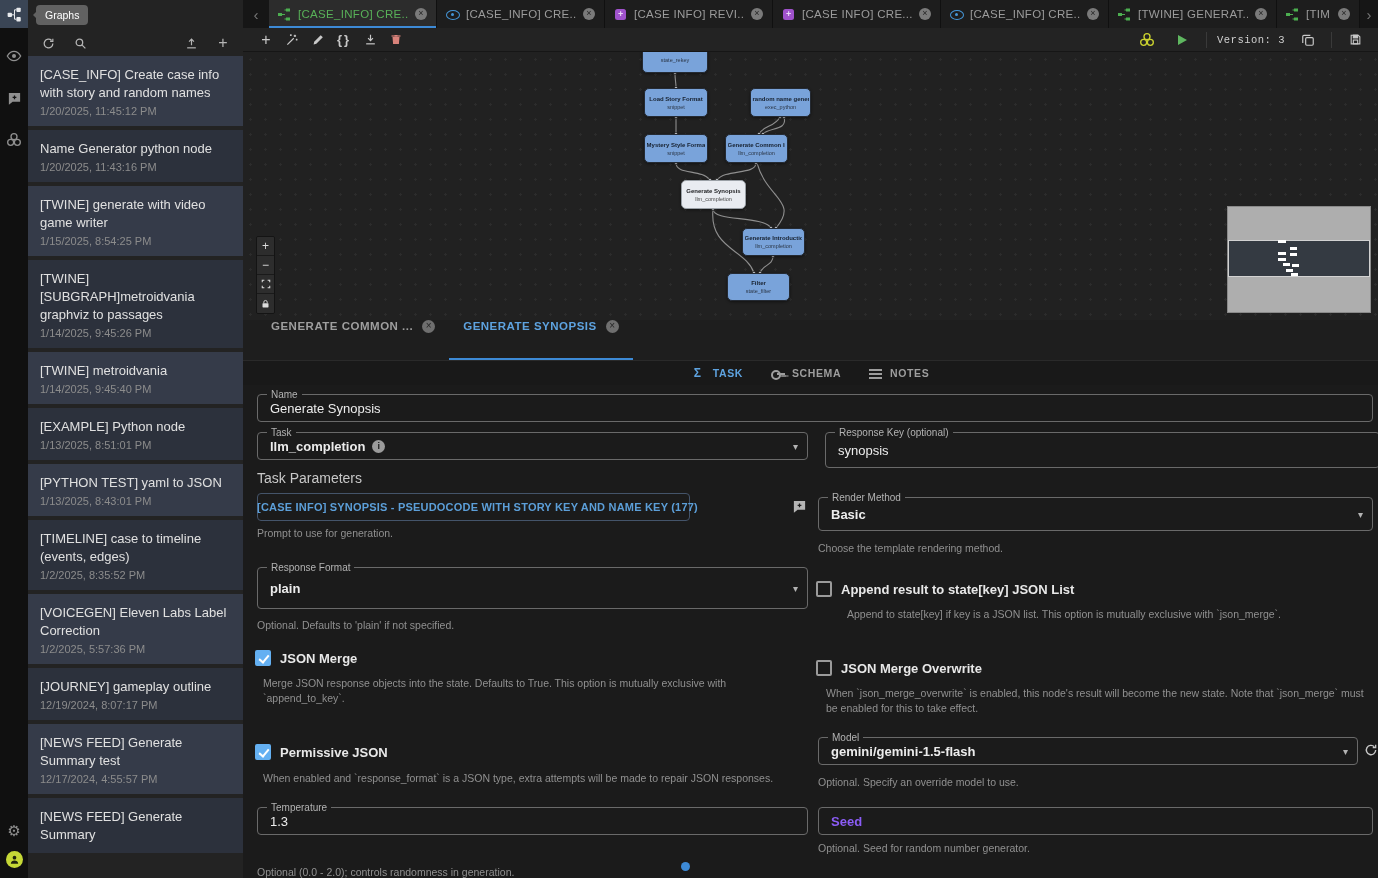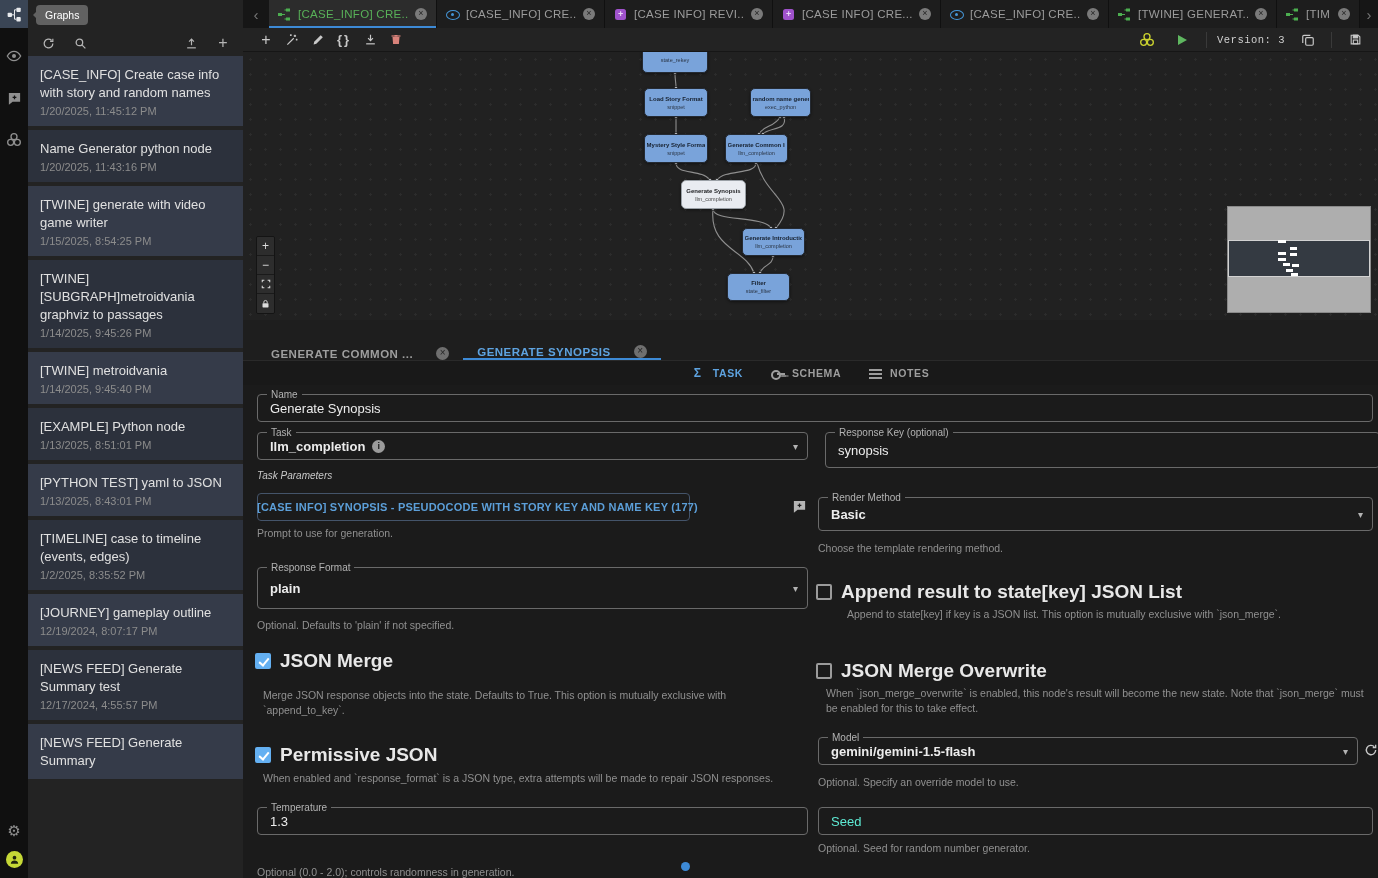--- a/index.html
+++ b/index.html
@@ -78,53 +78,53 @@
   .zoomctrl { position:absolute; left:13px; top:184px; width:19px; display:flex; flex-direction:column; border:1px solid #141414; border-radius:2px; overflow:hidden; }
   .zbtn { height:19px; background:#2d2d2d; color:#dcdcdc; display:flex; align-items:center; justify-content:center; font-size:12px; border-bottom:1px solid #1a1a1a; cursor:pointer; }
   .zbtn:last-child { border-bottom:none; }
   .minimap { position:absolute; left:985px; top:155px; width:142px; height:105px; background:#aeaeae; box-shadow:0 0 0 1px #8a8a8a; }
   .mband { position:absolute; left:0; top:33px; width:142px; height:37px; background:#343a42; border:1px solid #d2d2d2; }
   .mnode { position:absolute; background:#fff; }
 
   
   .panel { position:absolute; left:0; top:320px; width:1135px; height:558px; background:#1b1b1b; }
   .ntabs { position:absolute; left:0; top:0; width:1135px; height:41px; display:flex; align-items:stretch; padding-left:14px; border-bottom:1px solid #2a2a2a; background:#1e1e1e; }
-  .ntab { display:flex; align-items:flex-end; gap:23px; padding:0 14px; cursor:pointer; }
+  .ntab { display:flex; align-items:flex-start; gap:9px; padding:0 14px; cursor:pointer; }
   .ntab .ntlabel { font-size:11.5px; font-weight:600; letter-spacing:.5px; color:#9e9e9e; white-space:nowrap; }
   .ntab.active { border-bottom:2px solid #3d8ad6; }
   .ntab.active .ntlabel { color:#5ea3e0; }
   .ntab .close { width:13px; height:13px; background:#6f6f6f; }
   .ntab .close::after { width:13px; height:13px; line-height:12px; font-size:10px; }
   .vtabs { position:absolute; left:0; top:41px; width:1135px; height:24px; display:flex; align-items:center; justify-content:center; gap:28px; background:#191919; }
   .vtab { display:flex; align-items:center; gap:7px; color:#9e9e9e; cursor:pointer; }
   .vtab.active { color:#5ea3e0; }
   .vlabel { font-size:10.5px; font-weight:700; letter-spacing:.6px; }
   .vicon { position:relative; width:14px; height:12px; }
   .vicon.ic-sigma::before { content:"Σ"; position:absolute; left:2px; top:-1px; font-size:12px; font-weight:700; }
   .vicon.ic-key::before { content:""; position:absolute; left:0; top:3px; width:6px; height:6px; border:2px solid currentColor; border-radius:50%; }
   .vicon.ic-key::after { content:""; position:absolute; left:6px; top:5.5px; width:8px; height:2px; background:currentColor; box-shadow:4px 2px 0 -0.5px currentColor, 1.5px 2px 0 -0.5px currentColor; }
   .vicon.ic-notes::before { content:""; position:absolute; left:0; top:2px; width:13px; height:1.8px; background:currentColor; box-shadow:0 4px 0 currentColor, 0 8px 0 currentColor; }
 
   
   .field { position:absolute; border:1px solid #6a6a6a; border-radius:4px; }
   .flabel { position:absolute; top:-7px; left:9px; font-size:10px; color:#b3b3b3; background:#1b1b1b; padding:0 4px; line-height:13px; white-space:nowrap; }
   .fvalue { position:absolute; left:12px; top:0; bottom:0; display:flex; align-items:center; gap:7px; font-size:13px; color:#ececec; }
   .fvalue.sel { font-weight:600; }
-  .fvalue.ph { color:#5eead4; font-weight:400; }
+  .fvalue.ph { color:#8b5cf6; font-weight:700; }
   .caret { position:absolute; right:9px; top:50%; transform:translateY(-50%); color:#b3b3b3; font-size:10px; }
   .info { width:13px; height:13px; border-radius:50%; background:#9b9b9b; color:#1b1b1b; font-size:9px; font-weight:700; font-style:normal; display:inline-flex; align-items:center; justify-content:center; }
-  .seclabel { position:absolute; font-size:10px; color:#c8c8c8;font-style:italic; }
+  .seclabel { position:absolute; font-size:14px; color:#c8c8c8; }
   .helper { position:absolute; font-size:10.5px; line-height:1.4; color:#909090; }
   .prompt-btn { position:absolute; height:28px; border:1px solid #44546a; border-radius:4px; display:flex; align-items:center; justify-content:center; gap:8px; color:#5c9fd9; font-size:11px; font-weight:700; letter-spacing:.2px; cursor:pointer; white-space:nowrap; }
   .iconbtn { position:absolute; display:flex; align-items:center; justify-content:center; color:#b5b5b5; cursor:pointer; }
   .cbrow { position:absolute; display:flex; align-items:center; gap:9px; }
   .cb { width:16px; height:16px; border:2px solid #9b9b9b; border-radius:2px; position:relative; flex:none; cursor:pointer; }
   .cb.checked { background:#64b0f2; border-color:#64b0f2; }
   .cb.checked::after { content:""; position:absolute; left:4px; top:0.5px; width:4px; height:8px; border:solid #fff; border-width:0 2px 2px 0; transform:rotate(40deg); }
-  .cblabel { font-size:19px; font-weight:700; color:#e8e8e8; white-space:nowrap; }
+  .cblabel { font-size:13px; font-weight:700; color:#e8e8e8; white-space:nowrap; }
   .scrolldot { position:absolute; left:438px; top:542px; width:9px; height:9px; border-radius:50%; background:#3d8ad6; cursor:pointer; }
 </style>
 </head>
 <body>
 
 <div class="screen">
 
   <div class="rail">
     <div class="rail-btn active">
       <span>
@@ -238,20 +238,24 @@
         <div class="g-item">
           <div class="g-title">[PYTHON TEST] yaml to JSON</div>
           <div class="g-time">1/13/2025, 8:43:01 PM</div>
         </div>
 
         <div class="g-item">
           <div class="g-title">[TIMELINE] case to timeline (events, edges)</div>
           <div class="g-time">1/2/2025, 8:35:52 PM</div>
         </div>
 
+        <div class="g-item">
+          <div class="g-title">[VOICEGEN] Eleven Labs Label Correction</div>
+          <div class="g-time">1/2/2025, 5:57:36 PM</div>
+        </div>
 
         <div class="g-item">
           <div class="g-title">[JOURNEY] gameplay outline</div>
           <div class="g-time">12/19/2024, 8:07:17 PM</div>
         </div>
 
         <div class="g-item">
           <div class="g-title">[NEWS FEED] Generate Summary test</div>
           <div class="g-time">12/17/2024, 4:55:57 PM</div>
         </div>
@@ -562,21 +566,21 @@
       <div class="cbrow" style="left:573px;top:261px">
         <span class="cb"></span>
         <span class="cblabel">Append result to state[key] JSON List</span>
       </div>
       <div class="helper" style="left:604px;top:287px;width:545px">Append to state[key] if key is a JSON list. This option is mutually exclusive with `json_merge`.</div>
 
       <div class="cbrow" style="left:12px;top:330px">
         <span class="cb checked"></span>
         <span class="cblabel">JSON Merge</span>
       </div>
-      <div class="helper" style="left:20px;top:368px;width:545px">Merge JSON response objects into the state. Defaults to True. This option is mutually exclusive with `append_to_key`.</div>
+      <div class="helper" style="left:20px;top:356px;width:545px">Merge JSON response objects into the state. Defaults to True. This option is mutually exclusive with `append_to_key`.</div>
 
       <div class="cbrow" style="left:573px;top:340px">
         <span class="cb"></span>
         <span class="cblabel">JSON Merge Overwrite</span>
       </div>
       <div class="helper" style="left:583px;top:366px;width:548px">When `json_merge_overwrite` is enabled, this node's result will become the new state. Note that `json_merge` must be enabled for this to take effect.</div>
 
       <div class="cbrow" style="left:12px;top:424px">
         <span class="cb checked"></span>
         <span class="cblabel">Permissive JSON</span>

